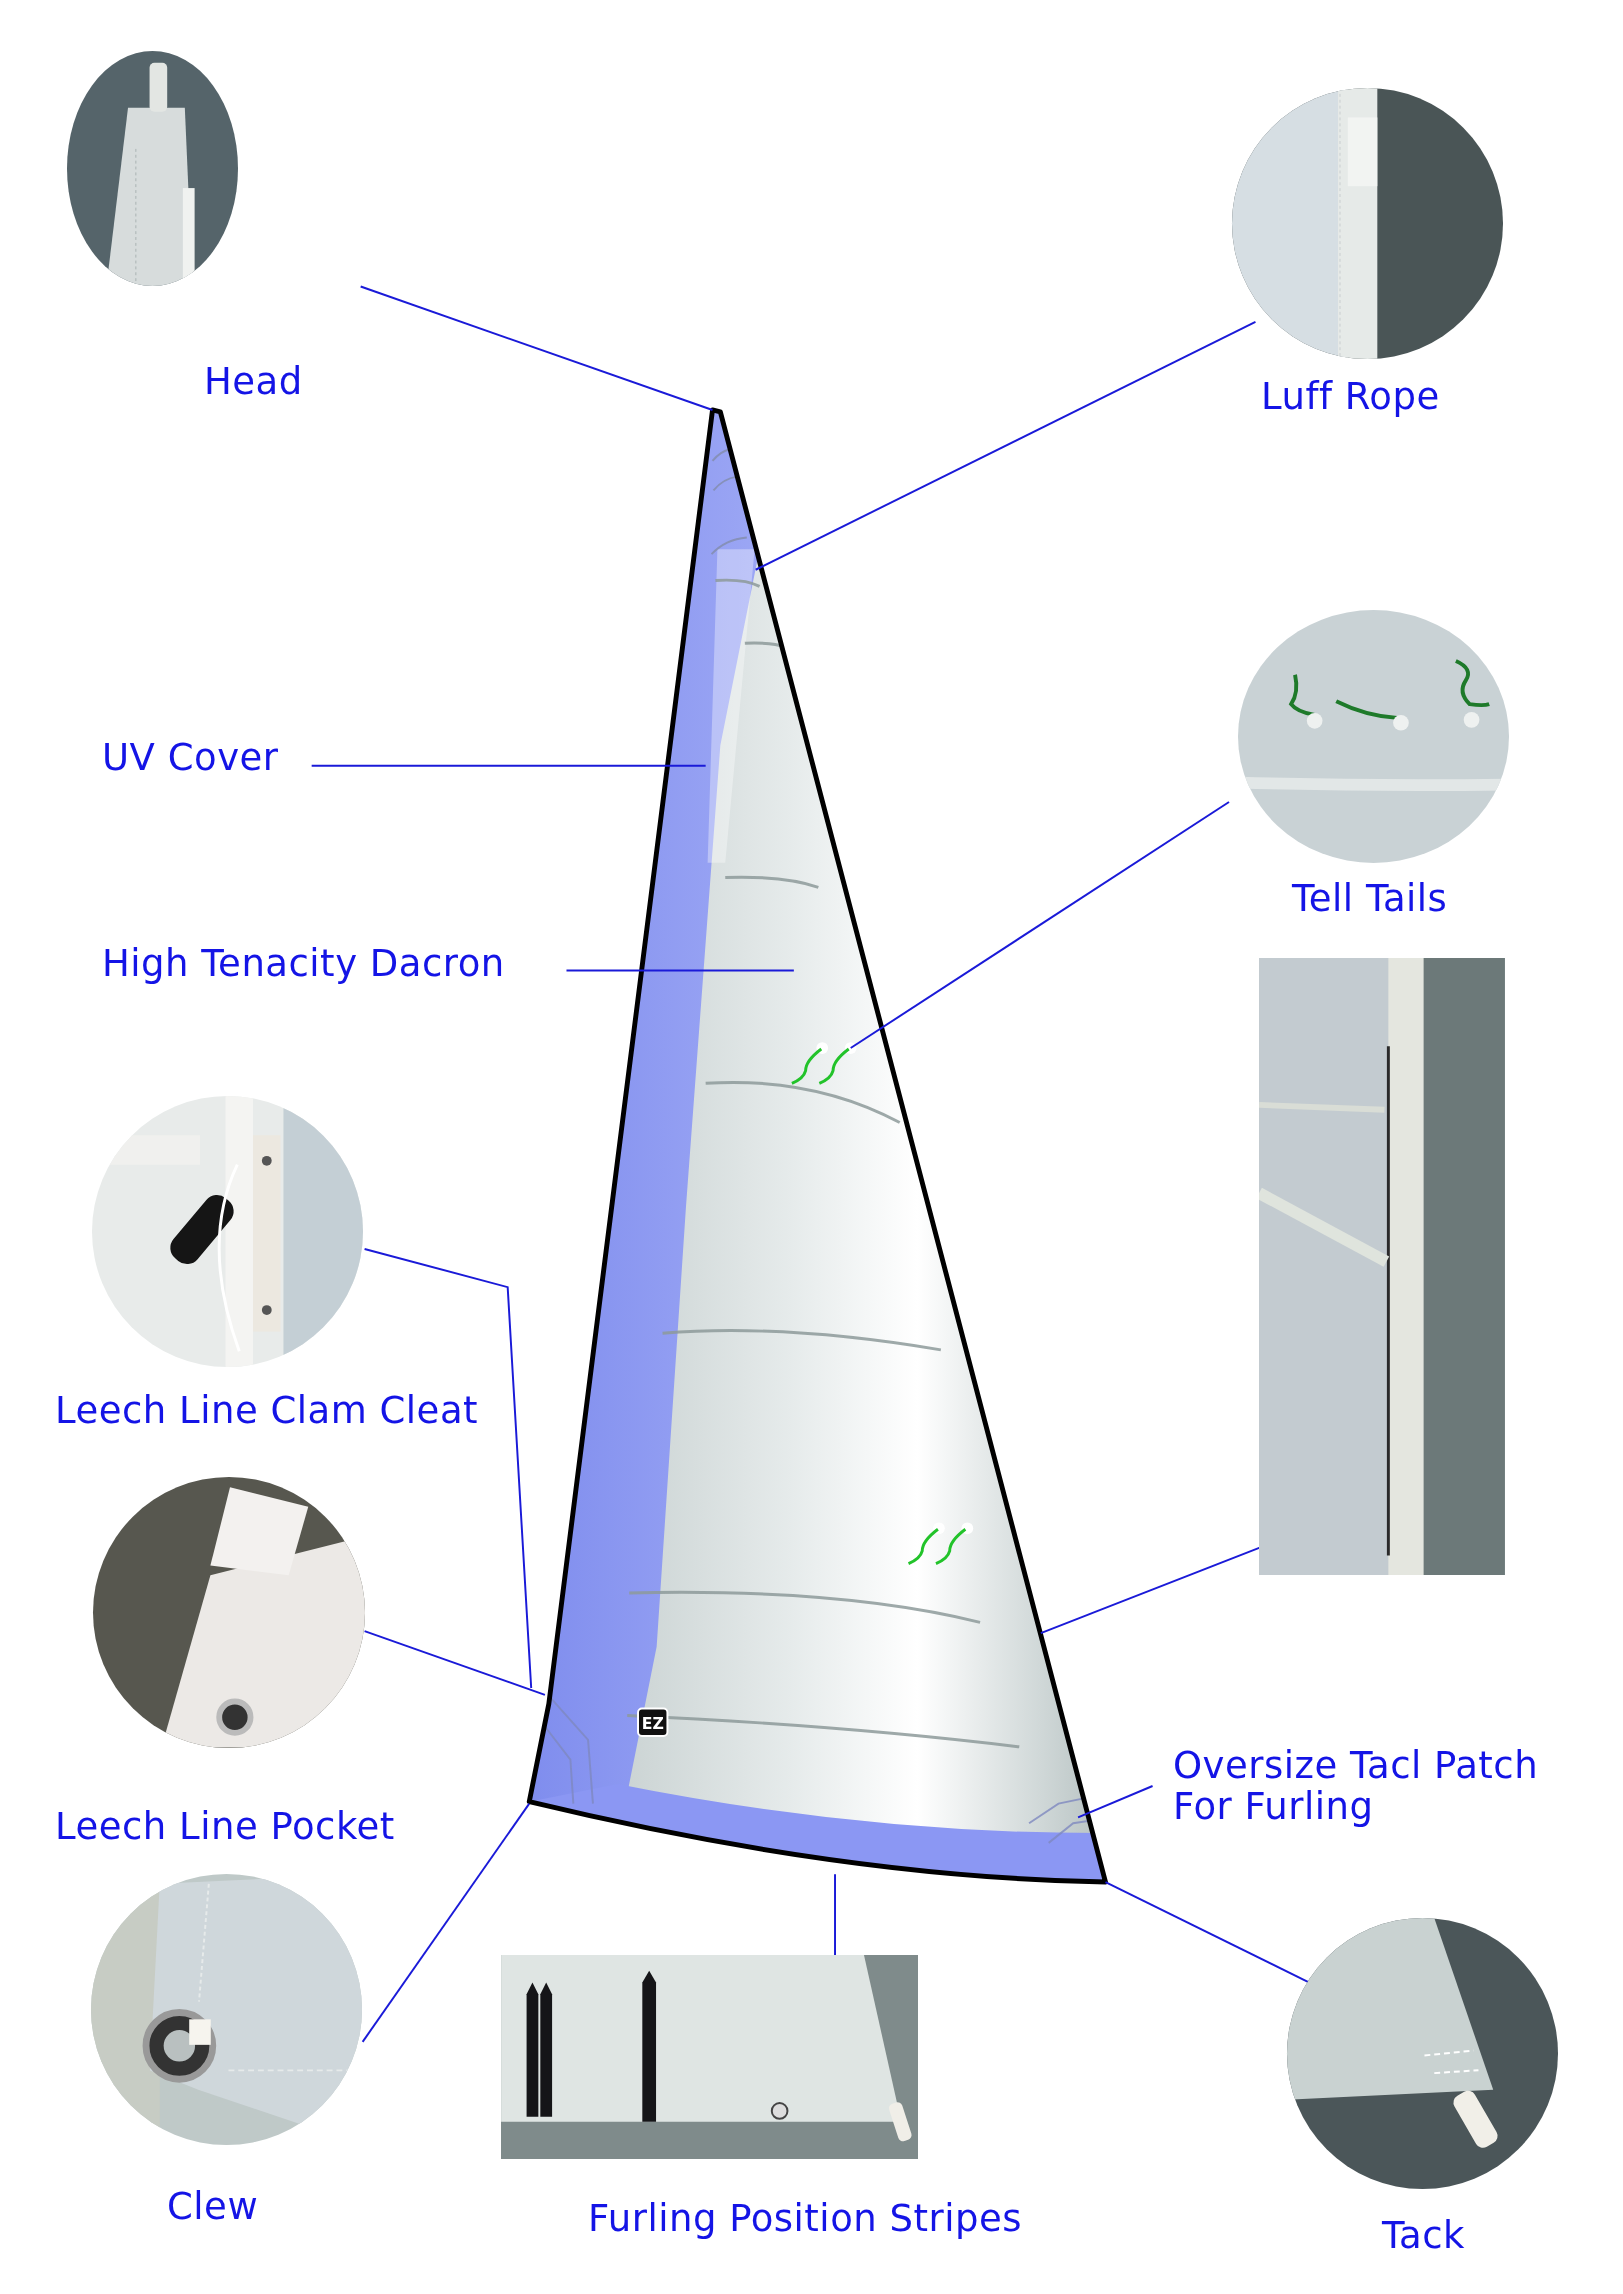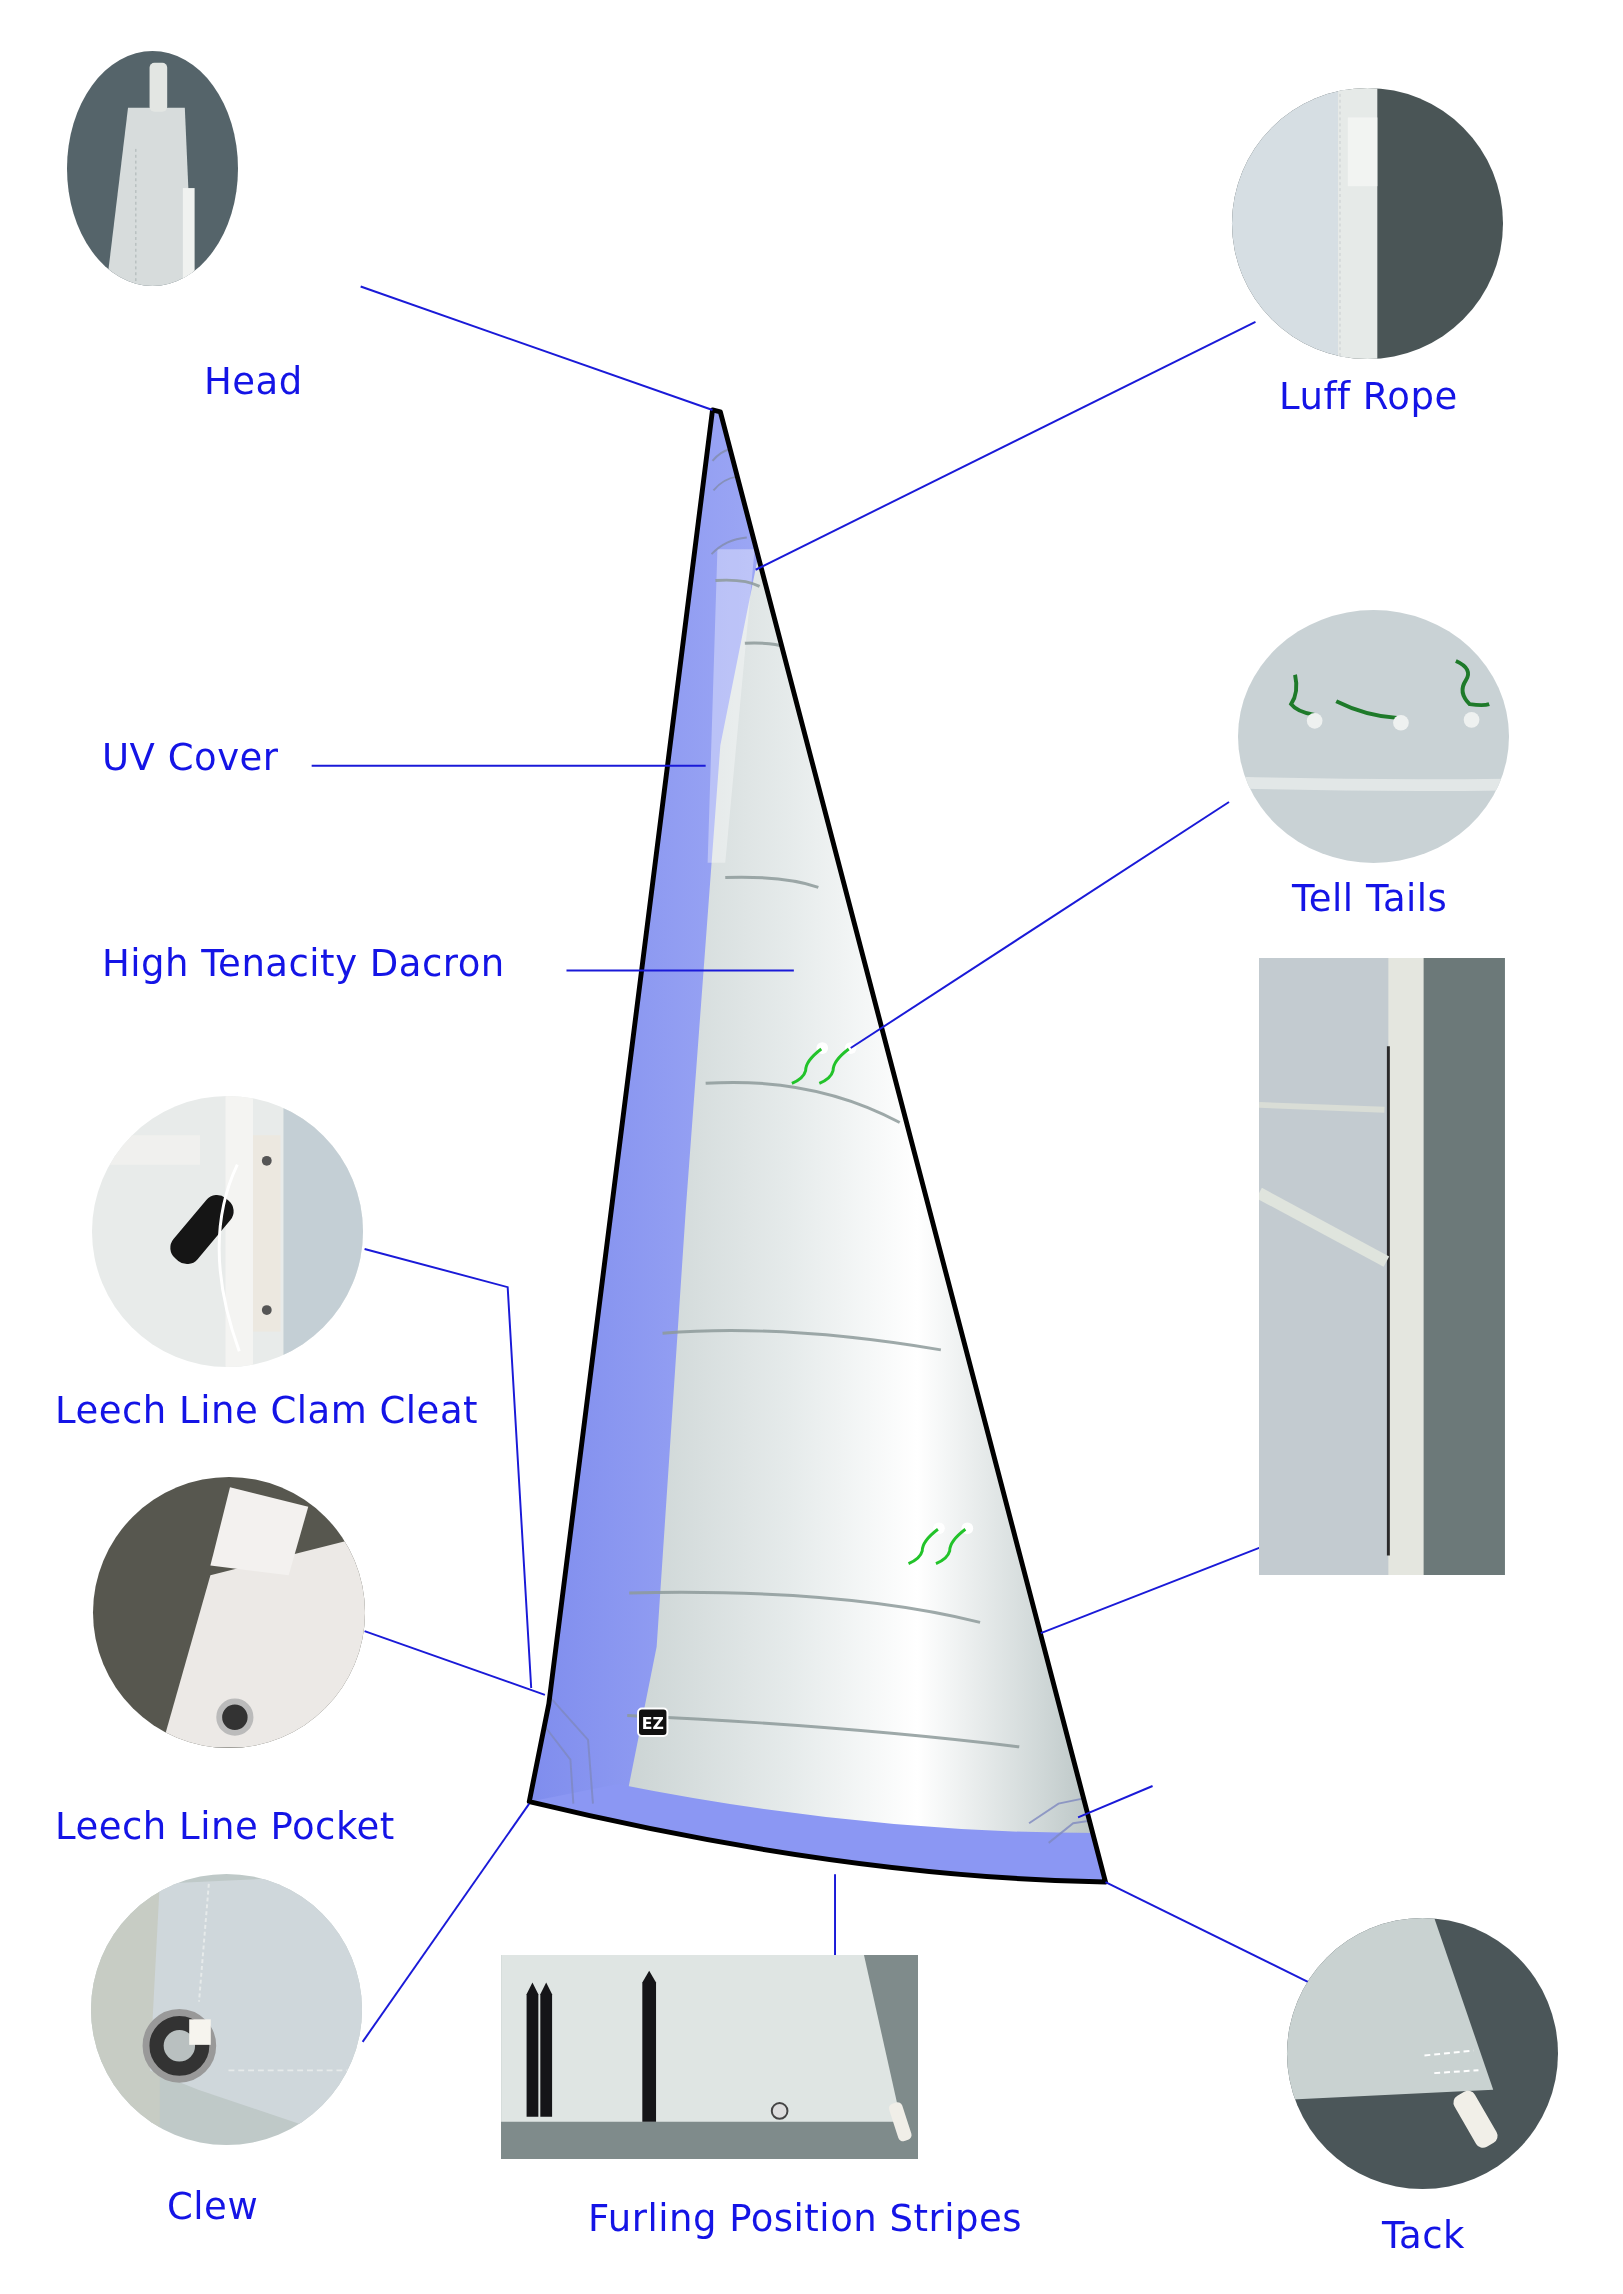--- a/index.html
+++ b/index.html
@@ -190,28 +190,32 @@
   <div class="photo circle" style="left:1287px;top:1918px;width:271px;height:271px;background:#4b5659;">
     <svg width="271" height="271" viewBox="0 0 276 276">
       <polygon points="0,0 150,0 210,175 0,185" fill="#c9d2d1"></polygon>
       <rect x="180" y="175" width="24" height="60" rx="8" fill="#f1efe8" transform="rotate(-30 192 205)"></rect>
       <line x1="140" y1="140" x2="190" y2="135" stroke="#fff" stroke-width="2" stroke-dasharray="6,4"></line>
       <line x1="150" y1="158" x2="195" y2="155" stroke="#fff" stroke-width="2" stroke-dasharray="6,4"></line>
     </svg>
   </div>
 
   <div class="label" style="left:184px;top:361px;margin-left:20px;">Head</div>
-  <div class="label" style="left:1261px;top:376px;margin-left:18px;">Luff Rope</div>
+  <div class="label" style="left:1261px;top:376px;">Luff Rope</div>
   <div class="label" style="left:102px;top:737px;text-align:center;">UV Cover</div>
   <div class="label" style="left:102px;top:943px;">High Tenacity Dacron</div>
   <div class="label" style="left:1292px;top:878px;">Tell Tails</div>
   <div class="label" style="left:55px;top:1390px;text-align:right;">Leech Line Clam Cleat</div>
 
 
   <div class="label" style="left:55px;top:1806px;">Leech Line Pocket</div>
 
+  <div class="label" style="left:1173px;top:1745px;">
+    <div>Oversize Tacl Patch</div>
+    <div>For Furling</div>
+  </div>
 
   <div class="label" style="left:167px;top:2186px;">Clew</div>
   <div class="label" style="left:588px;top:2198px;">Furling Position Stripes</div>
   <div class="label" style="left:1382px;top:2215px;">Tack</div>
 
 </div>
 
 
 </body></html>

